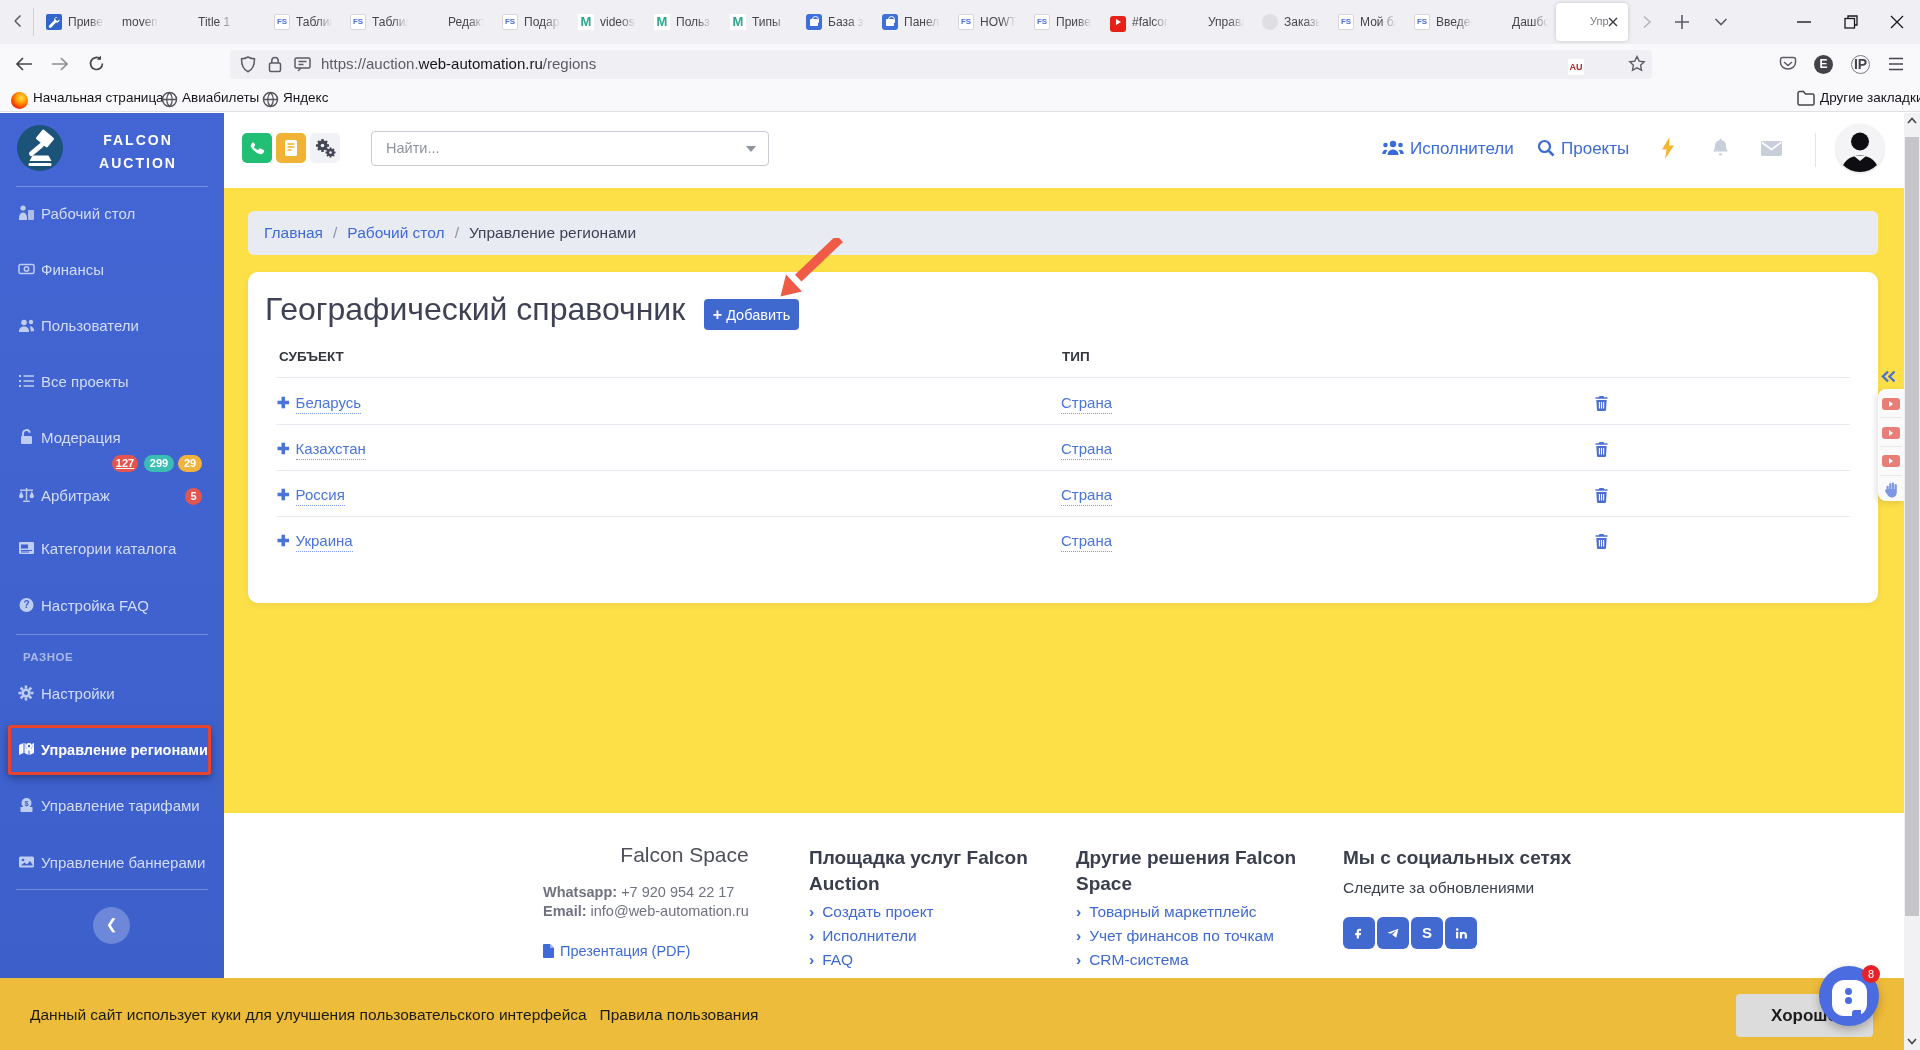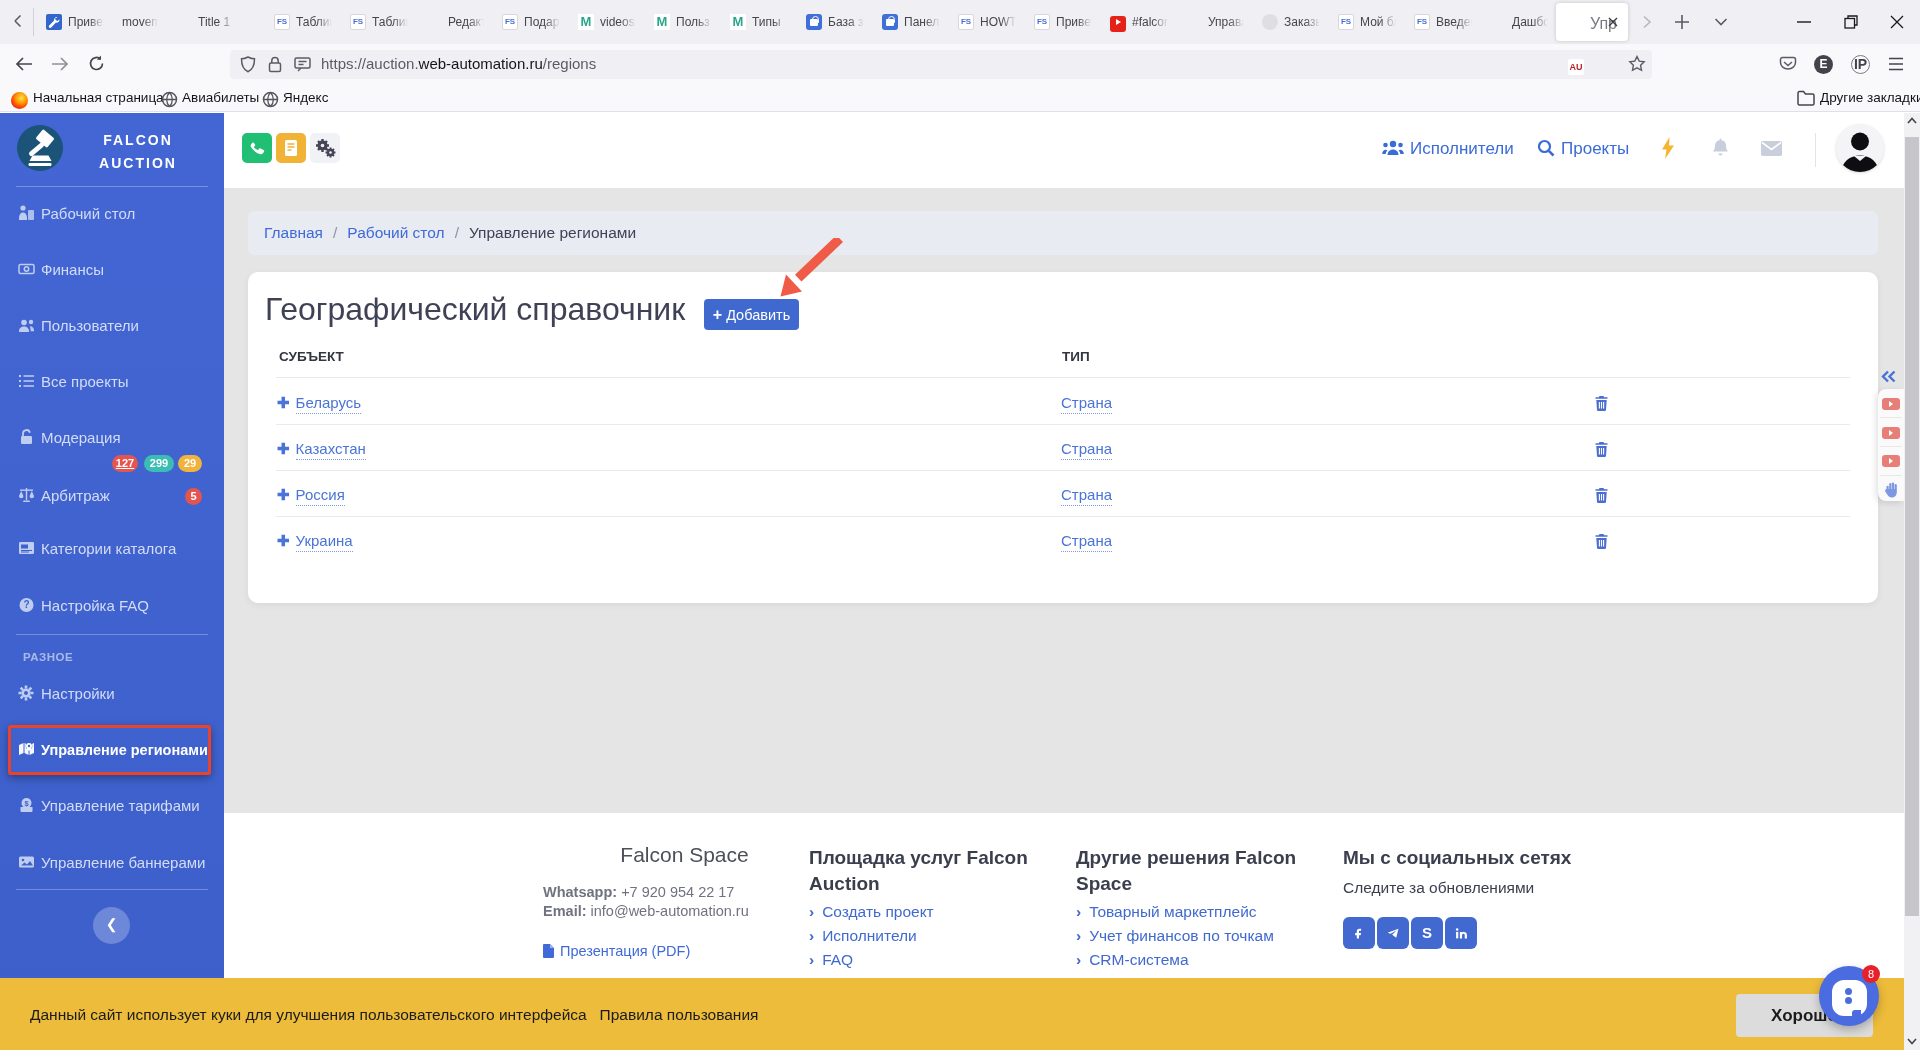--- a/index.html
+++ b/index.html
@@ -31,21 +31,21 @@
 
 
 #urlbar { position:absolute; left:230px; top:50px; width:1422px; height:29px; background:#f0f0f4; border-radius:4px; }
 .urltxt { position:absolute; left:321px; top:55px; font-size:15px; color:#5b5b66; }
 .urltxt b { color:#15141a; font-weight:normal; }
 
 
 .bkm { position:absolute; top:90px; font-size:13.5px; color:#15141a; white-space:nowrap; }
 
 
-#page { left:0; top:113px; width:1920px; height:937px; background:#e5e5e5; overflow:hidden; }
+#page { left:0; top:113px; width:1920px; height:937px; background:#fde047; overflow:hidden; }
 
 
 #sidebar { left:0; top:0; width:224px; height:937px; background:linear-gradient(180deg,#4366d4 0%,#3c5fca 100%); }
 .slogo { position:absolute; left:17px; top:12px; width:46px; height:46px; background:#1b5379; border-radius:50%; }
 .sbrand { position:absolute; left:86px; top:16px; width:104px; color:#fff; font-weight:bold; font-size:14px; letter-spacing:2px; line-height:23px; text-align:center; }
 .ssep { position:absolute; left:16px; width:192px; height:1px; background:rgba(255,255,255,.28); }
 .sitem { position:absolute; left:18px; height:20px; color:#d3dcf5; font-size:15px; white-space:nowrap; }
 .sitem .ic { display:inline-block; width:16px; height:16px; margin-right:7px; vertical-align:-2px; }
 .badge { position:absolute; height:17px; border-radius:9px; color:#fff; font-size:11px; font-weight:bold; text-align:center; line-height:17px; }
 .seclbl { position:absolute; left:23px; color:rgba(255,255,255,.55); font-size:11.5px; font-weight:bold; letter-spacing:.5px;text-align:right; }
@@ -261,21 +261,21 @@
       <circle cx="8.5" cy="8.5" r="7" fill="none" stroke="#55555e" stroke-width="1.5"></circle>
       <path d="M1.5 8.5h14M8.5 1.5a10 10 0 0 1 0 14M8.5 1.5a10 10 0 0 0 0 14" fill="none" stroke="#55555e" stroke-width="1.3"></path>
     </svg>
   <div class="bkm" style="left:283px;">Яндекс</div>
   <svg class="abs" style="left:1797px;top:90px" width="18" height="16" viewBox="0 0 18 16">
       <path d="M1 3a1.5 1.5 0 0 1 1.5-1.5h4L8.5 4h7A1.5 1.5 0 0 1 17 5.5v8a1.5 1.5 0 0 1-1.5 1.5h-13A1.5 1.5 0 0 1 1 13.5z" fill="none" stroke="#45454c" stroke-width="1.5"></path>
     </svg>
   <div class="bkm" style="left:1820px;">Другие закладки</div>
   <div id="activetab">
     <div class="favAU" style="position:absolute;left:12px;top:11px;">AU</div>
-    <div style="position:absolute;left:34px;top:12px;font-size:16px;color:#7a7a82;">Упр</div>
+    <div style="position:absolute;left:34px;top:12px;font-size:11px;color:#7a7a82;">Упр</div>
     <svg style="position:absolute;left:50px;top:12px;" width="14" height="14" viewBox="0 0 14 14">
         <path d="M3 3l8 8M11 3l-8 8" stroke="#3a3a40" stroke-width="1.4"></path>
       </svg>
   </div>
 
   <div class="abs" id="page">
     <div class="abs" id="sidebar">
       <div class="slogo"><svg width="46" height="46" viewBox="0 0 46 46">
             <g fill="#fff">
               <rect x="20.5" y="7.5" width="15" height="12" rx="1.5" transform="rotate(40 28 13.5)"></rect>
@@ -390,20 +390,23 @@
             <g stroke="#434755" stroke-width="2.4">
               <path d="M12.5 6v2.5M12.5 16.5V19M6 12.5h2.5M16.5 12.5H19M8 8l1.8 1.8M15.2 15.2L17 17M17 8l-1.8 1.8M9.8 15.2L8 17"></path>
             </g>
             <circle cx="12.5" cy="12.5" r="1.8" fill="#f1f2f6"></circle>
             <circle cx="20.5" cy="19.5" r="3.8"></circle>
             <g stroke="#434755" stroke-width="2">
               <path d="M20.5 14.5v2M20.5 22.5v2M15.5 19.5h2M23.5 19.5h2M17 16l1.4 1.4M22.6 21.6L24 23M24 16l-1.4 1.4M18.4 21.6L17 23"></path>
             </g>
             <circle cx="20.5" cy="19.5" r="1.3" fill="#f1f2f6"></circle>
           </g>
+        </svg></div>
+    <div class="abs" id="searchbox">Найти...<svg style="position:absolute;right:12px;top:14px" width="10" height="6" viewBox="0 0 10 6">
+          <path d="M0 0l5 6 5-6z" fill="#8f939e"></path>
         </svg></div>
     <svg class="abs" style="left:1382px;top:27px" width="22" height="16" viewBox="0 0 22 16">
         <g fill="#3a6bd8">
           <circle cx="11" cy="4" r="3.2"></circle>
           <path d="M5.5 15c0-3.4 2.4-5.6 5.5-5.6s5.5 2.2 5.5 5.6z"></path>
           <circle cx="3.5" cy="5" r="2.3"></circle>
           <path d="M.2 14c0-2.6 1.5-4.2 3.5-4.2.6 0 1.2.2 1.7.5-1 1-1.6 2.3-1.8 3.7z"></path>
           <circle cx="18.5" cy="5" r="2.3"></circle>
           <path d="M21.8 14c0-2.6-1.5-4.2-3.5-4.2-.6 0-1.2.2-1.7.5 1 1 1.6 2.3 1.8 3.7z"></path>
         </g>

